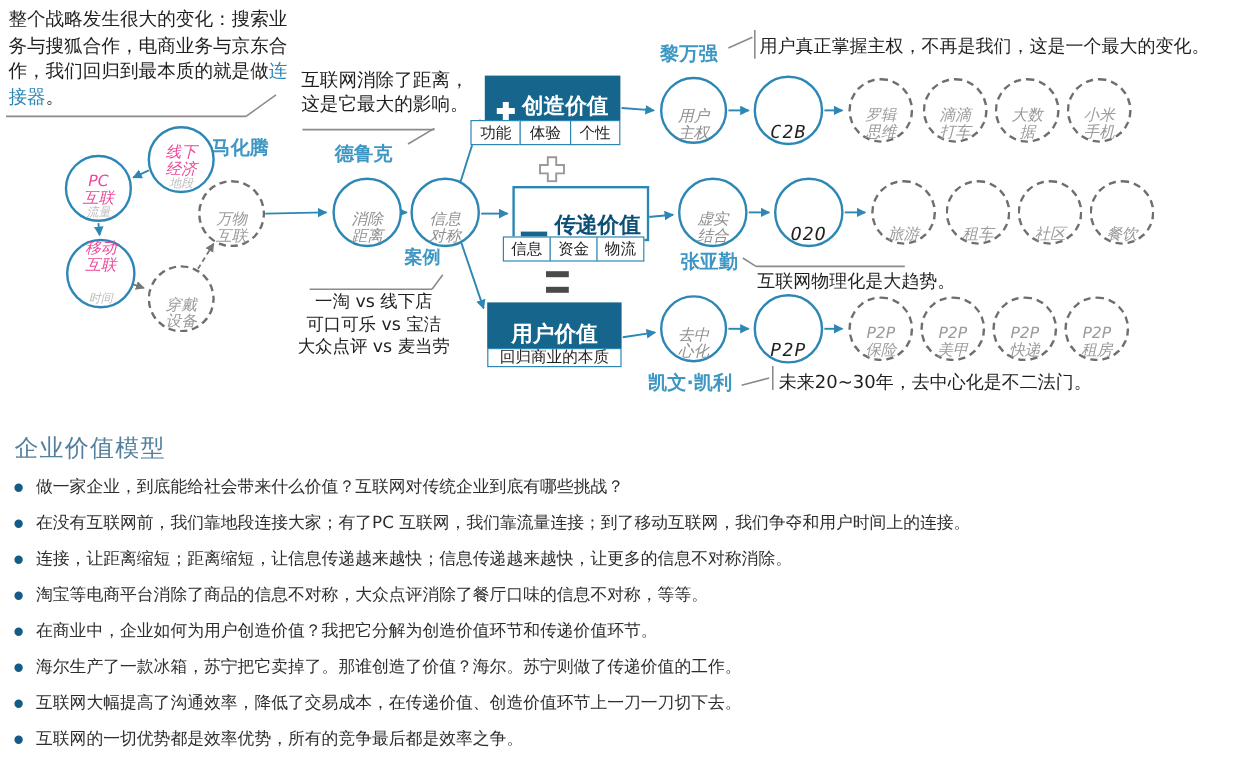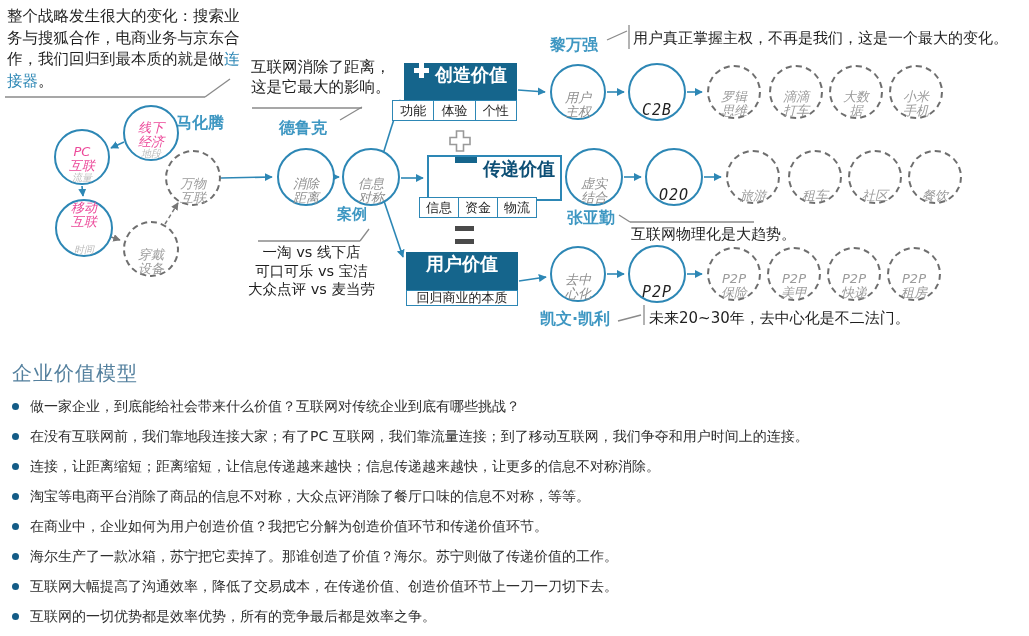--- a/index.html
+++ b/index.html
@@ -13,24 +13,24 @@
           display:flex;flex-direction:column;align-items:center;justify-content:flex-end;text-align:center;font-style:italic;}
   .c-solid{border:2px solid #2d87b5;}
   .c-dashed{border:2px dashed #6e6e6e;}
   .clabel{font-size:13px;line-height:13.5px;color:#8f8f8f;white-space:pre-line;}
   .clabel.dark{color:#ec4899;}
   .clabel.lite{color:#9b9b9b;}
   .csub{font-size:10px;line-height:10px;color:#bdbdbd;margin-top:1px;}
   .mono{font-family:"DejaVu Sans Mono","Liberation Mono",monospace;font-size:15px;letter-spacing:1px;color:#1f1f1f;}
 
   
-  .vbox-h{position:absolute;display:flex;align-items:flex-start;justify-content:center;gap:6px;
+  .vbox-h{position:absolute;display:flex;align-items:flex-end;justify-content:center;gap:6px;
           font-weight:bold;font-size:18px;}
   .vbox-dark{background:#15658c;color:#fff;}
-  .vbox-light{background:#fff;border:2px solid #2d87b5;color:#0d4f75;padding-left:21px;}
+  .vbox-light{background:#fff;border:2px solid #2d87b5;color:#0d4f75;}
   .vcells{position:absolute;display:flex;}
   .vcell{flex:1;border:1px solid #2d87b5;margin-left:-1px;background:#fff;color:#1f1f1f;
          font-size:13px;display:flex;align-items:center;justify-content:center;white-space:nowrap;}
   .vcell:first-child{margin-left:0;}
 
   .icon-plus-w{position:relative;width:15px;height:15px;display:inline-block;flex:0 0 15px;}
   .icon-plus-w::before{content:"";position:absolute;left:0;top:5px;width:15px;height:5px;background:#fff;}
   .icon-plus-w::after{content:"";position:absolute;left:5px;top:0;width:5px;height:15px;background:#fff;}
   .icon-minus-d{display:inline-block;width:22px;height:6px;background:#15658c;flex:0 0 22px;}
 

